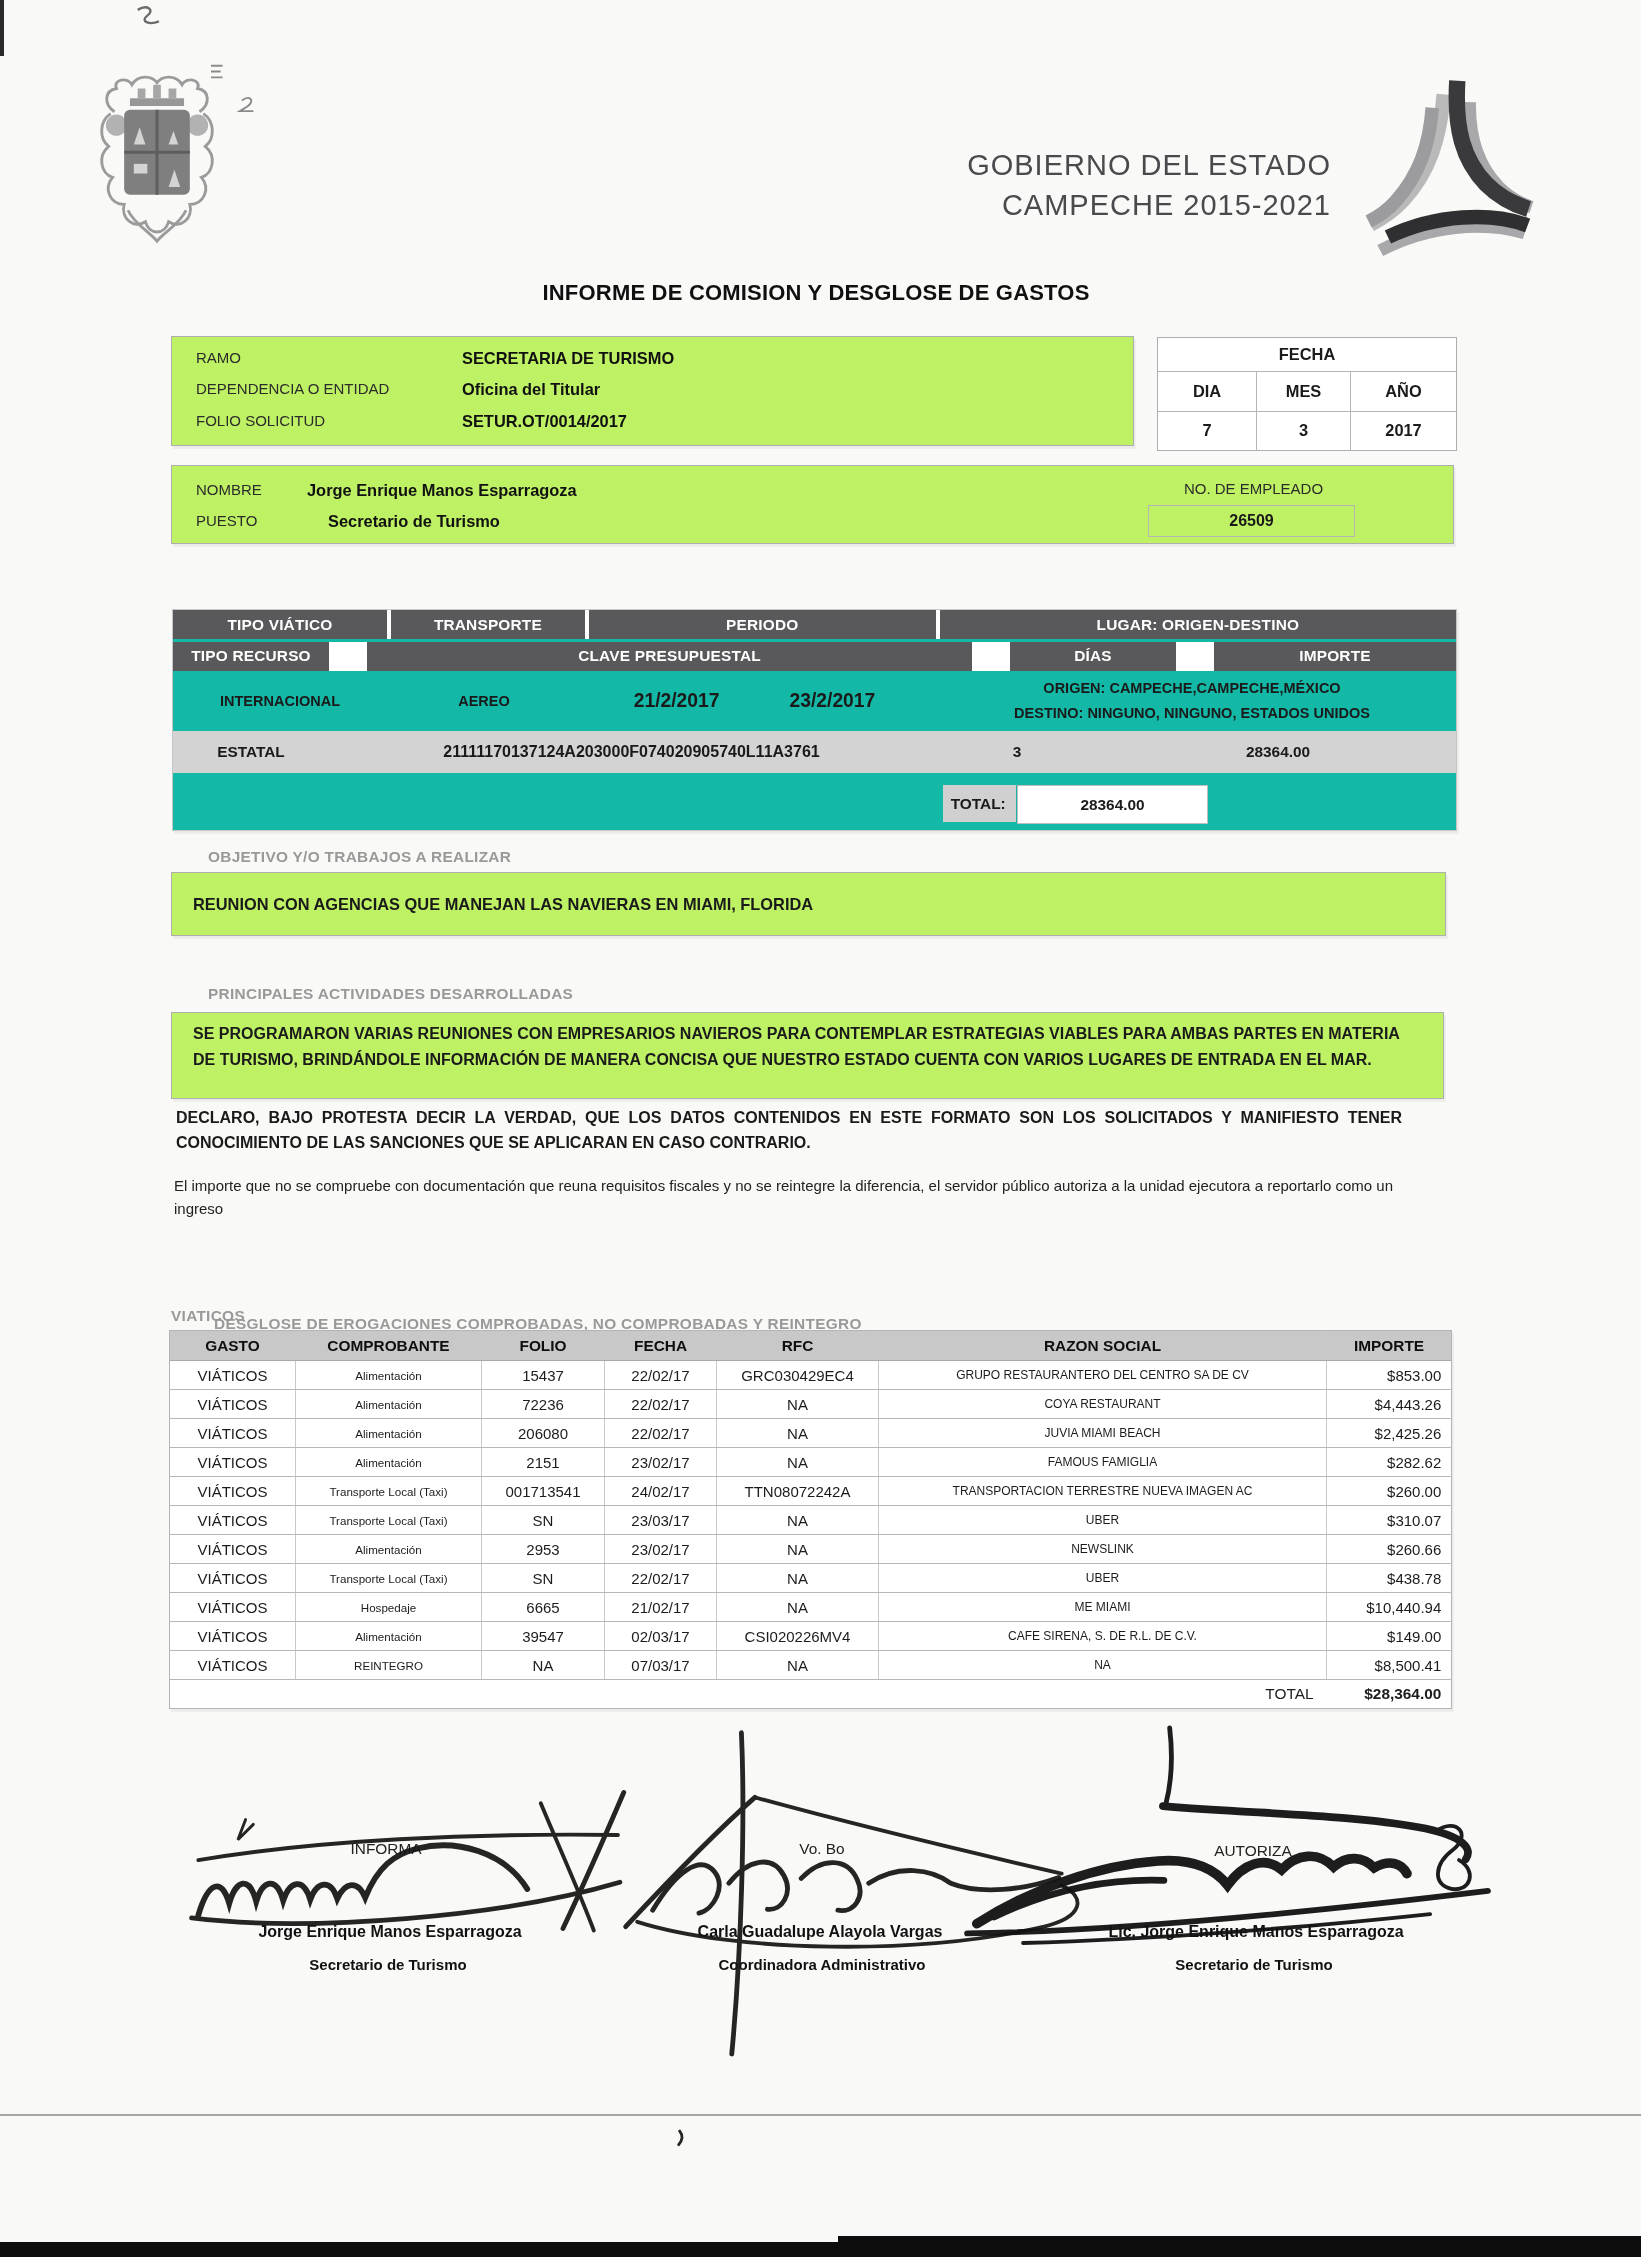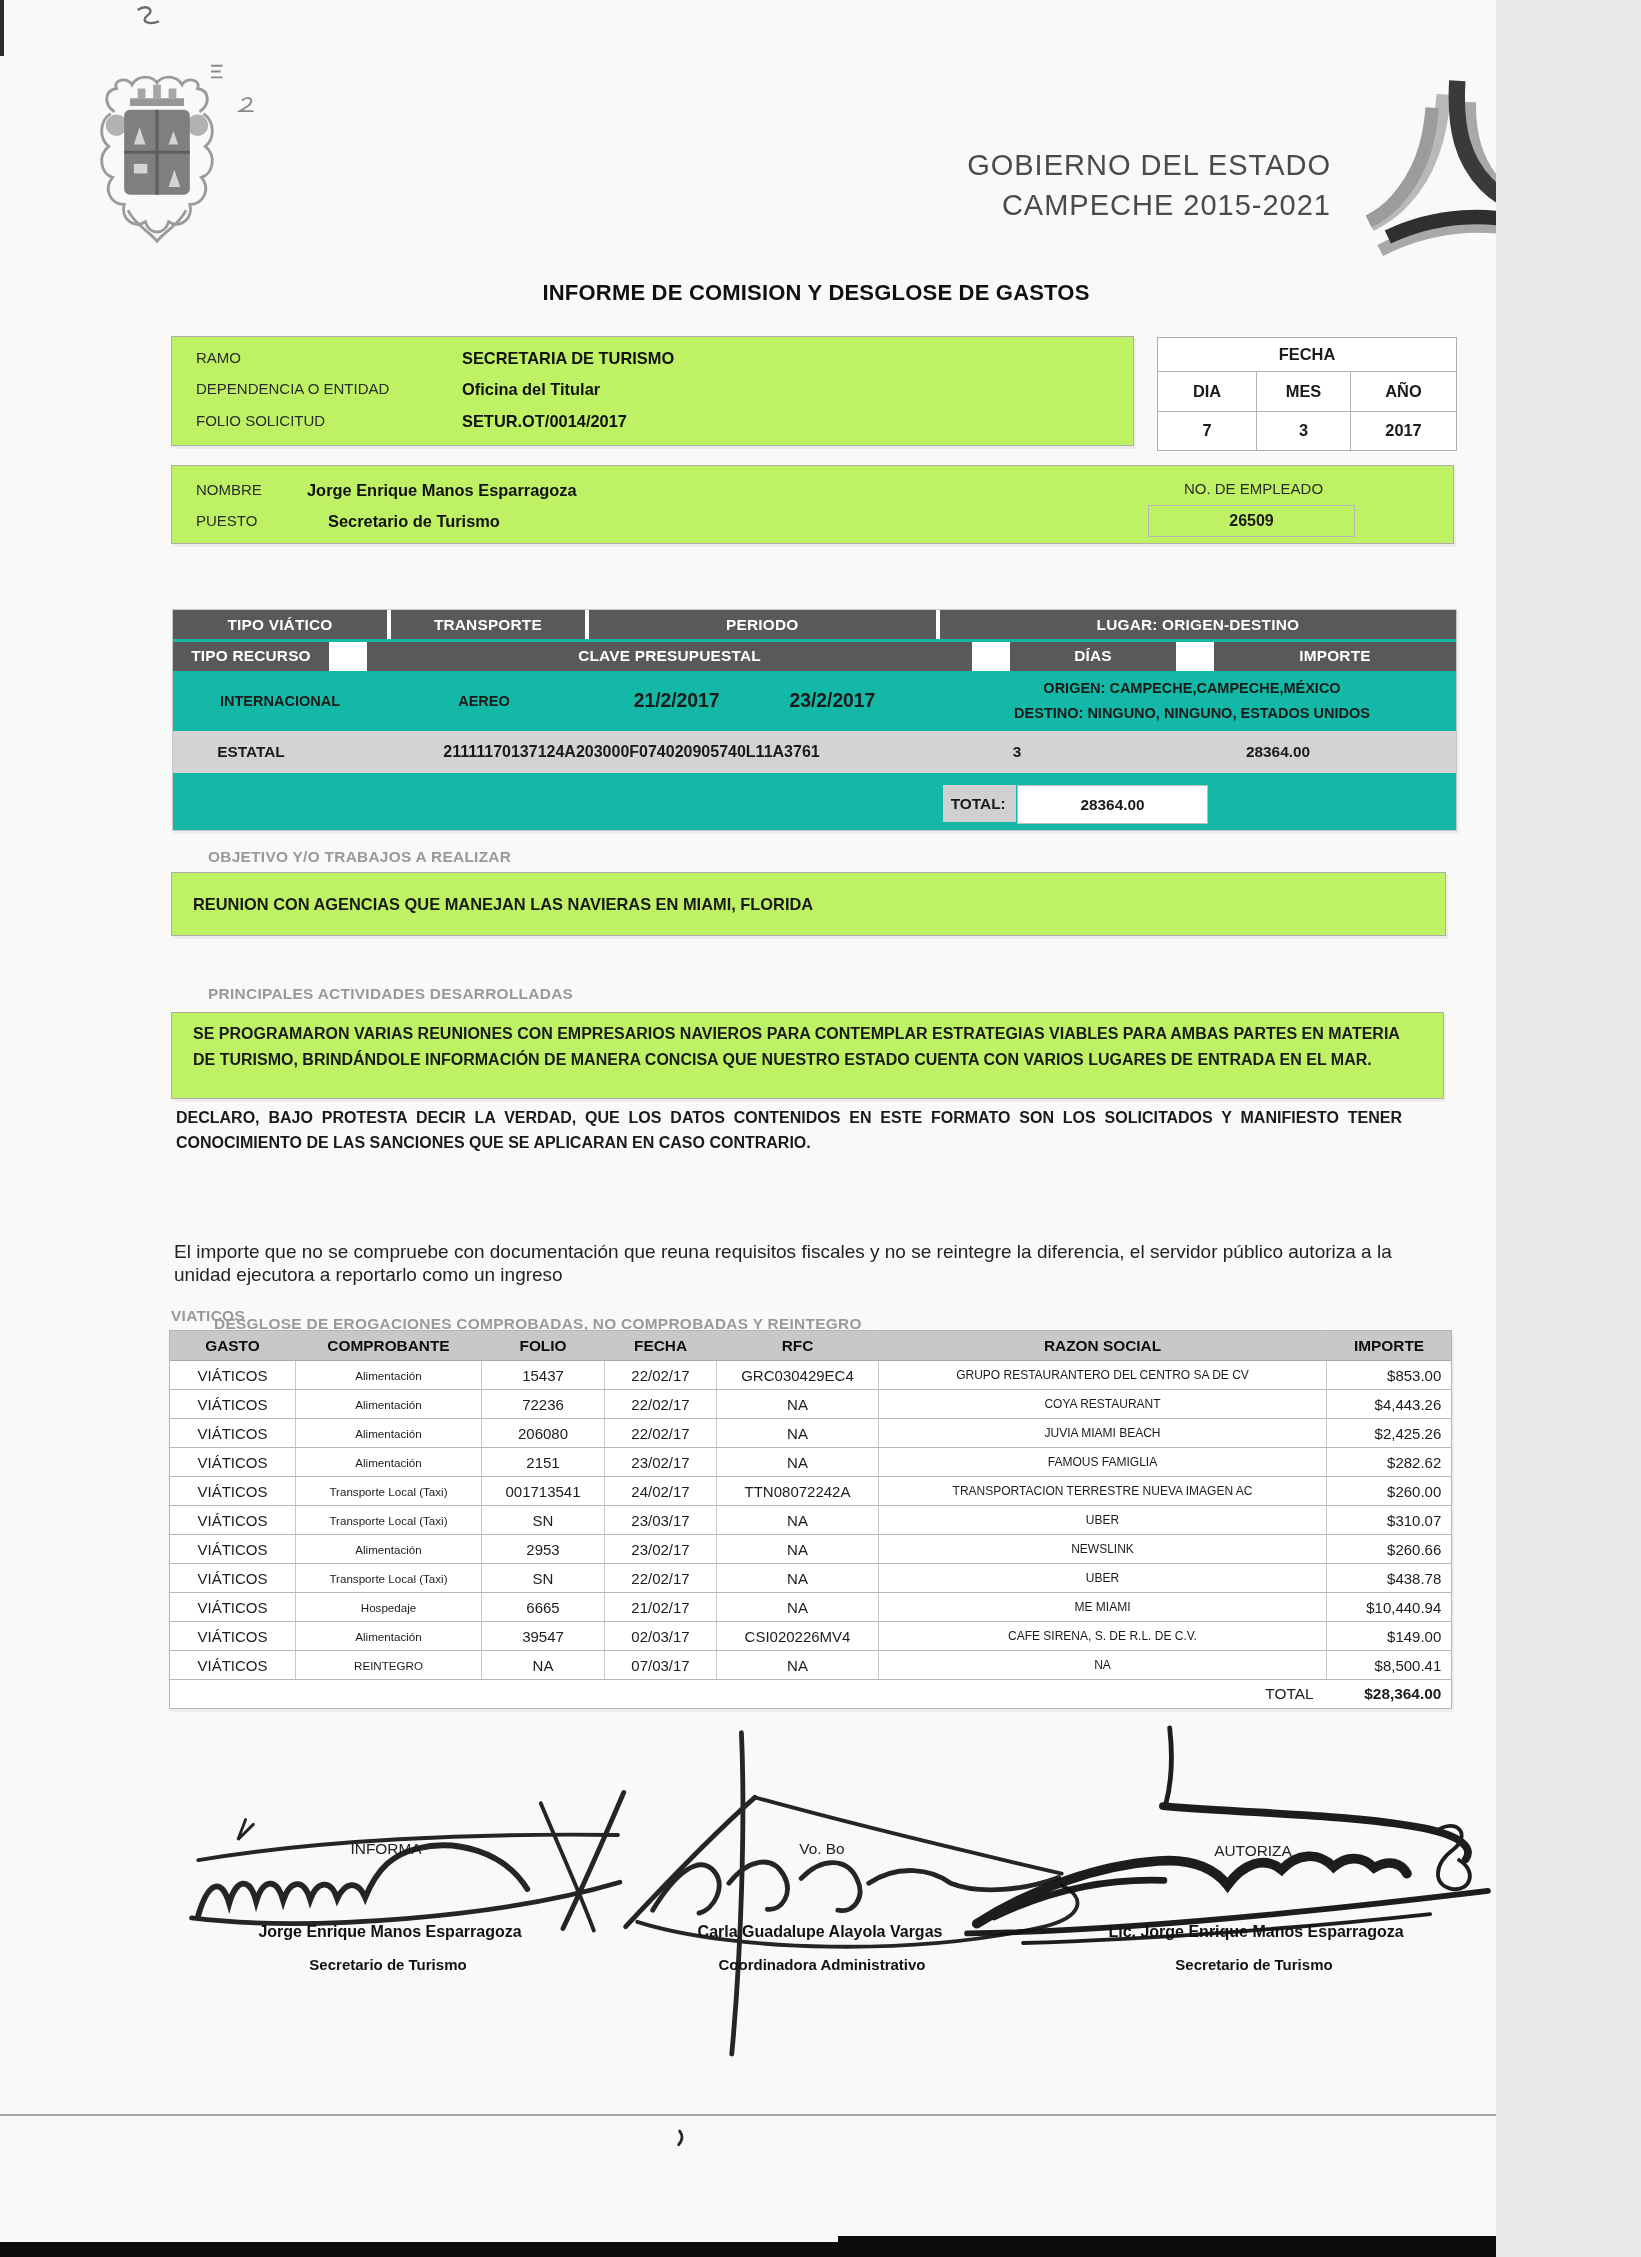--- a/index.html
+++ b/index.html
@@ -1,16 +1,16 @@
 <!DOCTYPE html>
 <html><head>
 <meta charset="utf-8">
 <style>
   html,body{margin:0;padding:0;background:#e8e8e6;}
-  #page{position:relative;width:1496px;height:2257px;background:#f9f9f7;overflow:hidden;
+  #page{position:relative;width:1641px;height:2257px;background:#f9f9f7;overflow:hidden;
         font-family:"Liberation Sans",sans-serif;color:#1a1a1a;}
   .abs{position:absolute;}
   
   .gov-text{top:145px;left:869px;width:462px;text-align:right;font-size:29px;line-height:40px;
             color:#4a4a4c;letter-spacing:1px;font-weight:400;}
   .doc-title{top:280px;left:0;width:1632px;text-align:center;font-size:22px;font-weight:700;color:#101010;letter-spacing:0.2px;}
   
   .box{background:#bef264;border:1.9px solid #aeaeae;box-shadow:1.9px 2.9px 0 rgba(0,0,0,.05);}
   
   .box1{left:171px;top:336px;width:961px;height:108px;}
@@ -52,21 +52,21 @@
                 display:flex;align-items:center;font-weight:700;font-size:15.4px;padding-left:7.7px;box-sizing:border-box;}
   .vtotal-box{position:absolute;left:844px;top:0;width:189px;height:37px;background:#fff;border:1px solid #bdbdbd;
               display:flex;align-items:center;justify-content:center;font-weight:700;font-size:15.4px;}
   
   .sec-label{font-size:15.4px;font-weight:700;color:#999;letter-spacing:0.3px;}
   .objetivo-box{left:171px;top:872px;width:1273px;height:62px;display:flex;align-items:center;}
   .objetivo-box .txt{margin-left:21px;font-weight:700;font-size:16.4px;}
   .activ-box{left:171px;top:1012px;width:1273px;height:87px;box-sizing:border-box;padding:7.7px 19.3px 0 21px;}
   .activ-box .txt{font-weight:700;font-size:16px;line-height:26.6px;text-align:left;}
   .declara{left:176px;top:1105px;width:1226px;font-weight:700;font-size:16px;line-height:25px;text-align:justify;}
-  .nota{left:174px;top:1240px;width:1236px;font-size:19px;line-height:23px;color:#222;}
+  .nota{left:174px;top:1174px;width:1236px;font-size:15px;line-height:23px;color:#222;}
   
   .etable{left:169px;top:1330px;width:1281px;border:1px solid #b4b4b4;background:#fff;
           box-shadow:1.9px 2.9px 0 rgba(0,0,0,.05);}
   .erow{display:grid;grid-template-columns:126px 186px 123px 112px 162px 448px 1fr;
         border-bottom:1.9px solid #b7b7b7;height:28px;}
   .erow:last-child{border-bottom:none;}
   .ehead{background:#c8c8c8;height:29px;border-bottom:1.9px solid #a9a9a9;}
   .ehead .ec{font-weight:700;font-size:15.4px;color:#0e0e0e;}
   .ec{display:flex;align-items:center;justify-content:center;border-right:1px solid #c9c9c9;
       font-size:15px;color:#1c1c1c;overflow:hidden;white-space:nowrap;}

